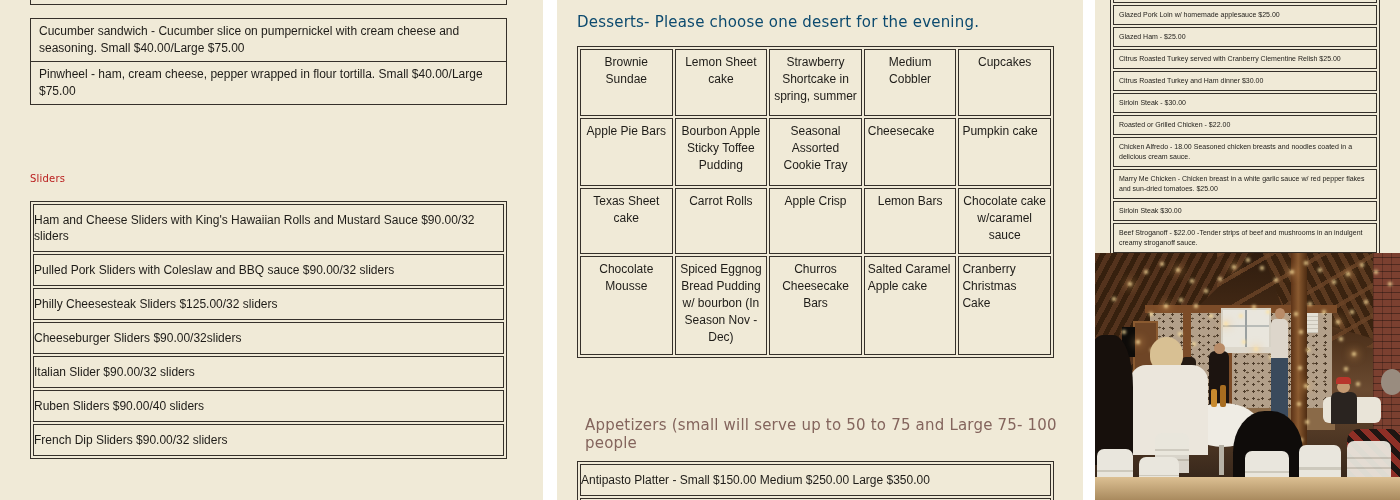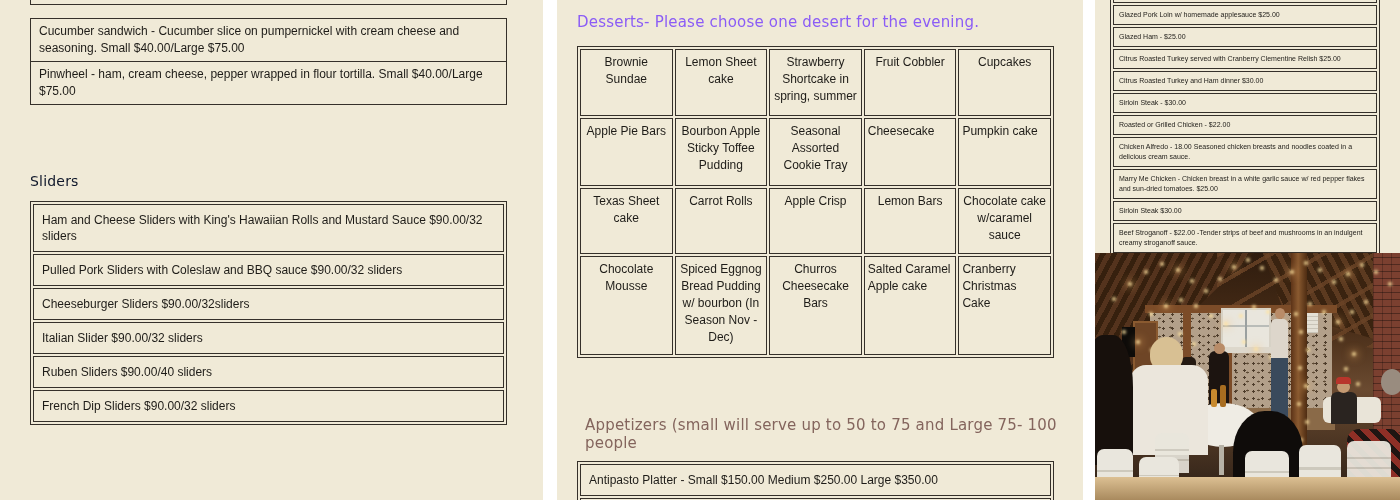--- a/index.html
+++ b/index.html
@@ -11,42 +11,42 @@
   #page-right{left:1095px;width:305px;}
 
   
   .menubox{position:absolute;left:30px;width:477px;box-sizing:border-box;
            border:1px solid #35302a;padding:4px 8px;font-size:12px;line-height:17px;}
   .cropped-top{position:absolute;left:30px;width:477px;box-sizing:border-box;height:5px;
            border-left:1px solid #35302a;border-right:1px solid #35302a;border-bottom:1px solid #35302a;}
   .heading{position:absolute;font-family:"DejaVu Sans", sans-serif;font-weight:500;letter-spacing:.2px;}
 
   .tbl{position:absolute;box-sizing:border-box;border:1px solid #35302a;padding:2px;}
-  .tbl .row{box-sizing:border-box;border:1px solid #35302a;padding:7px 8px;font-size:12px;line-height:16px;margin-bottom:2px;background:#f0ead7;}
+  .tbl .row{box-sizing:border-box;border:1px solid #35302a;padding:7px 0;font-size:12px;line-height:16px;margin-bottom:2px;background:#f0ead7;}
   .tbl .row:last-child{margin-bottom:0;}
 
   
-  #desserts-heading{left:20px;top:13px;font-size:15px;color:#8b5cf6;width:500px;}
+  #desserts-heading{left:20px;top:13px;font-size:15px;color:#0c4a6e;width:500px;}
   table.desserts{position:absolute;left:20px;top:46px;width:477px;table-layout:fixed;
            border:1px solid #35302a;border-collapse:separate;border-spacing:2px;}
   table.desserts td{border:1px solid #35302a;vertical-align:top;text-align:center;
            font-size:12px;line-height:17px;padding:4px 3px;background:#f0ead7;}
   table.desserts td.ta-l{text-align:left;}
   table.desserts tr:nth-child(1) td{height:57px;}
   table.desserts tr:nth-child(2) td{height:58px;}
   table.desserts tr:nth-child(3) td{height:56px;}
   table.desserts tr:nth-child(4) td{height:89px;}
   #appetizers-heading{left:20px;top:416px;font-size:15px;line-height:18px;color:#84655d;width:500px;margin-left:8px;}
   #appetizers-tbl{left:20px;top:461px;width:477px;}
   #appetizers-tbl .row.empty{height:30px;}
 
   
   #sandwich-1{top:18px;}
   #sandwich-2{top:61px;}
-  #sliders-heading{left:30px;top:173px;font-size:14px;color:#0f172a;}
+  #sliders-heading{left:30px;top:173px;font-size:10px;color:#b91c1c;}
   #sliders-tbl{left:30px;top:201px;width:477px;}
 
   
   #entrees-tbl{left:15px;top:-10px;width:270px;}
   #entrees-tbl .row{font-size:7px;line-height:10px;padding:4px 5px;margin-bottom:2px;}
   #entrees-tbl .row.empty{height:10px;padding:0;border-top:none;}
 
   
   #venue-photo{position:absolute;left:0;top:253px;width:305px;height:247px;overflow:hidden;
      background:linear-gradient(180deg,#2e1c0e 0%,#462b16 28%,#6a4a30 55%,#4a3422 78%,#2b1f17 100%);}
@@ -123,36 +123,37 @@
 
   <div class="page" id="page-left">
     <div class="cropped-top"></div>
     <div class="menubox" id="sandwich-1">Cucumber sandwich - Cucumber slice on pumpernickel with cream cheese and seasoning. Small $40.00/Large $75.00</div>
     <div class="menubox" id="sandwich-2">Pinwheel - ham, cream cheese, pepper wrapped in flour tortilla. Small $40.00/Large $75.00</div>
 
     <div class="heading" id="sliders-heading">Sliders</div>
     <div class="tbl" id="sliders-tbl">
       <div class="row">Ham and Cheese Sliders with King's Hawaiian Rolls and Mustard Sauce $90.00/32 sliders</div>
       <div class="row">Pulled Pork Sliders with Coleslaw and BBQ sauce $90.00/32 sliders</div>
+      <div class="row">Philly Cheesesteak Sliders $125.00/32 sliders</div>
       <div class="row">Cheeseburger Sliders $90.00/32sliders</div>
       <div class="row">Italian Slider $90.00/32 sliders</div>
       <div class="row">Ruben Sliders $90.00/40 sliders</div>
       <div class="row">French Dip Sliders $90.00/32 sliders</div>
     </div>
   </div>
 
   <div class="page" id="page-middle">
     <div class="heading" id="desserts-heading">Desserts- Please choose one desert for the evening.</div>
     <table class="desserts">
       <tbody>
           <tr>
         <td>Brownie Sundae</td>
         <td>Lemon Sheet cake</td>
         <td>Strawberry Shortcake in spring, summer</td>
-        <td>Fruit Cobbler</td>
+        <td>Medium Cobbler</td>
         <td>Cupcakes</td>
       </tr>
       <tr>
         <td>Apple Pie Bars</td>
         <td>Bourbon Apple Sticky Toffee Pudding</td>
         <td>Seasonal Assorted Cookie Tray</td>
         <td class="ta-l">Cheesecake</td>
         <td class="ta-l">Pumpkin cake</td>
       </tr>
       <tr>

